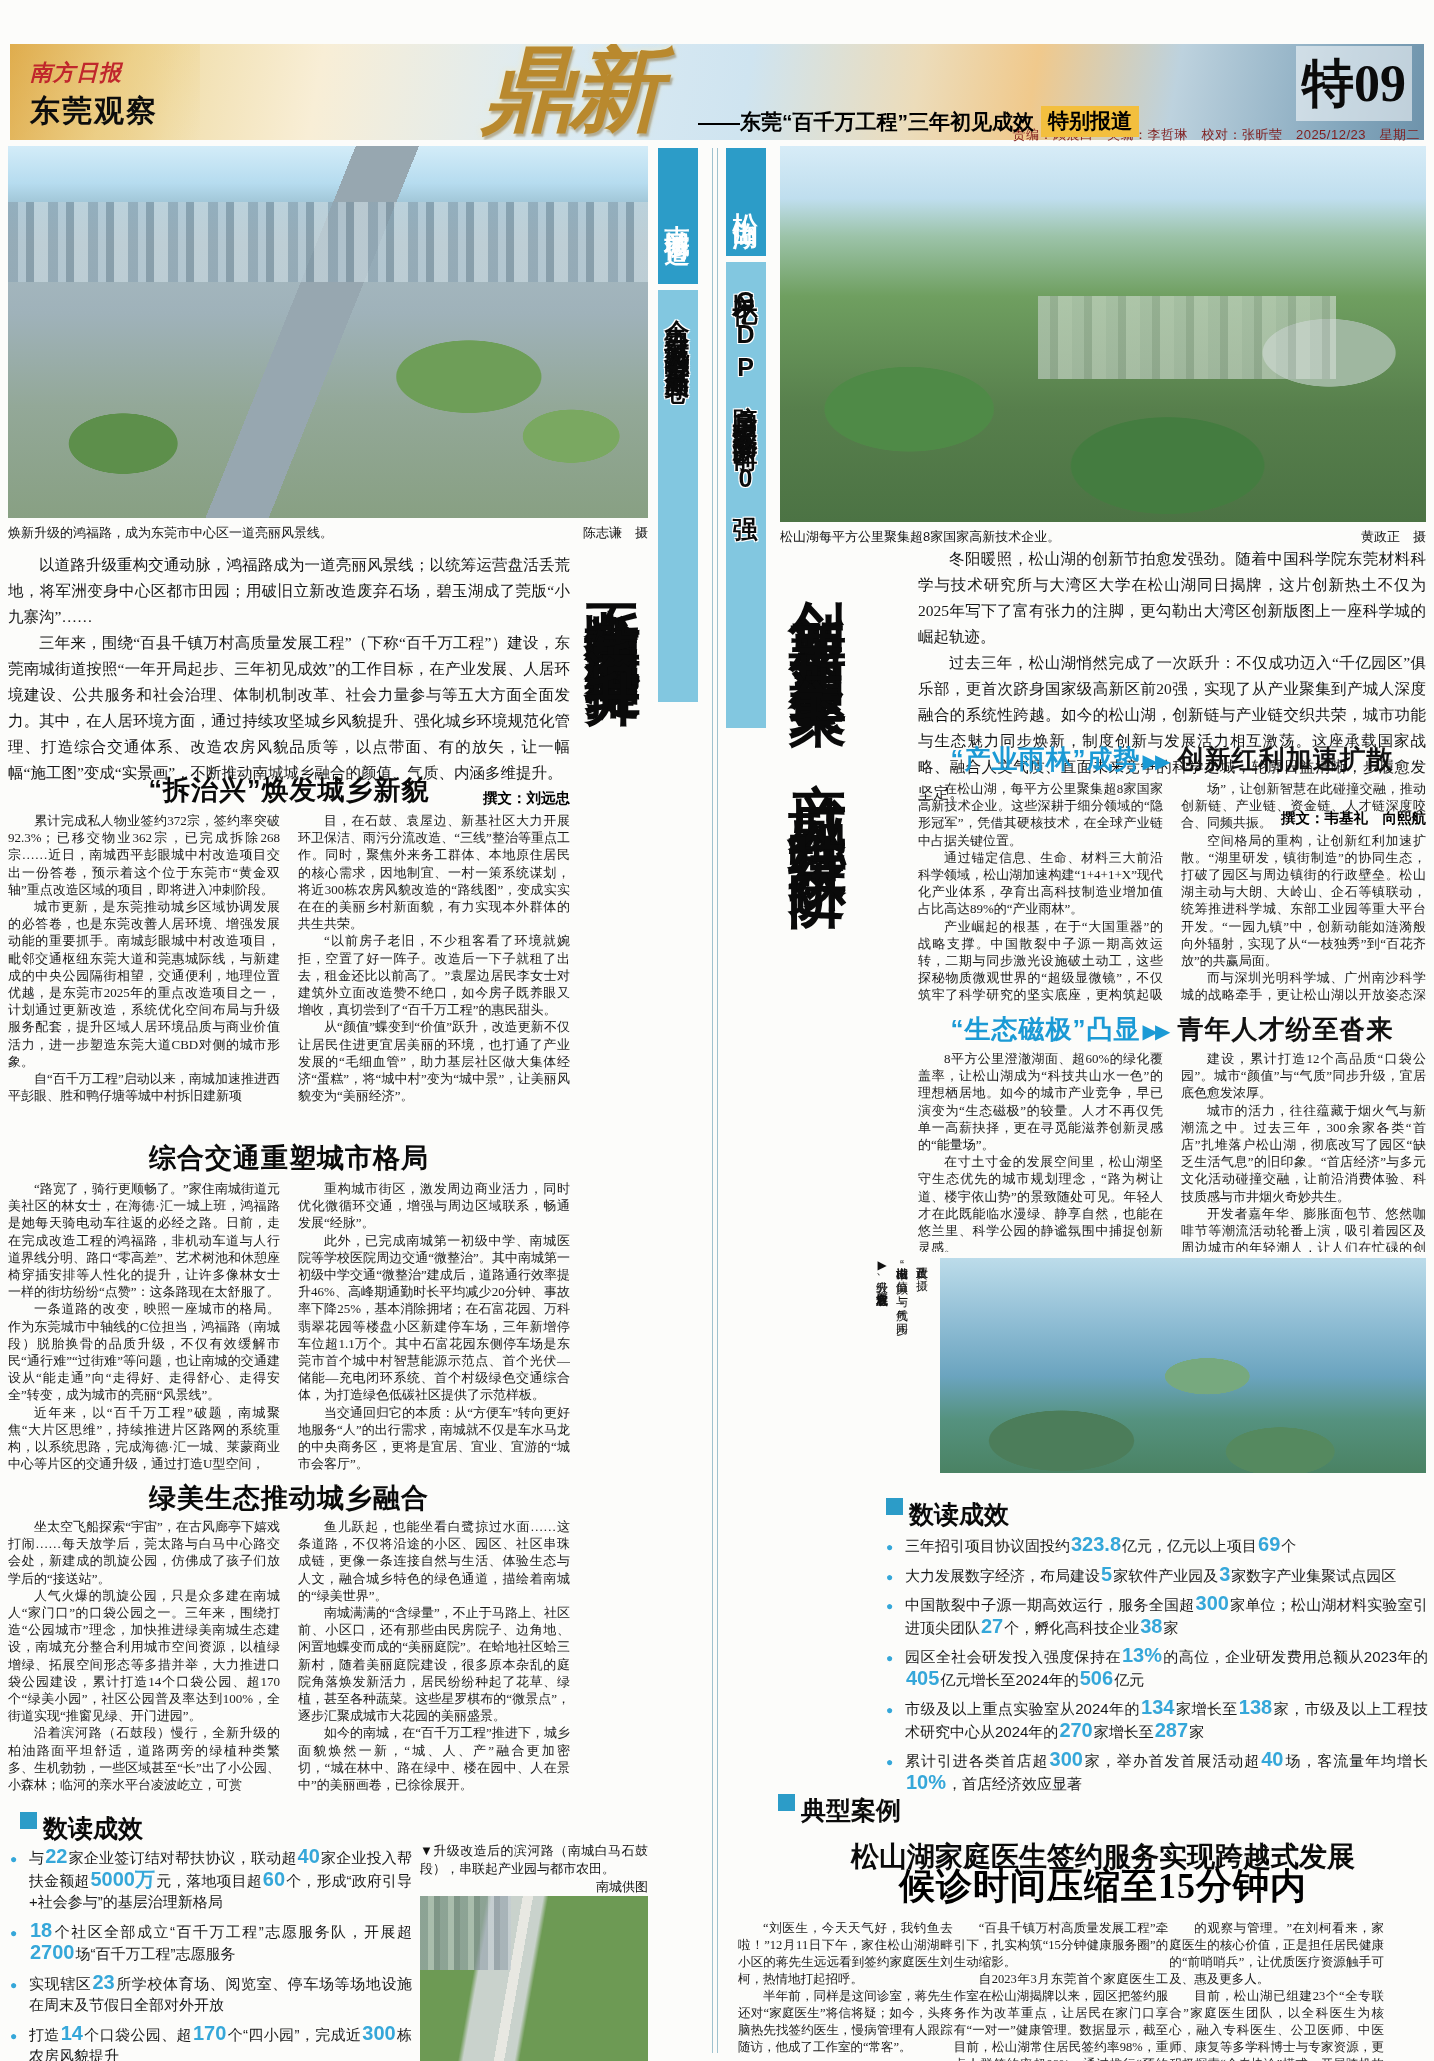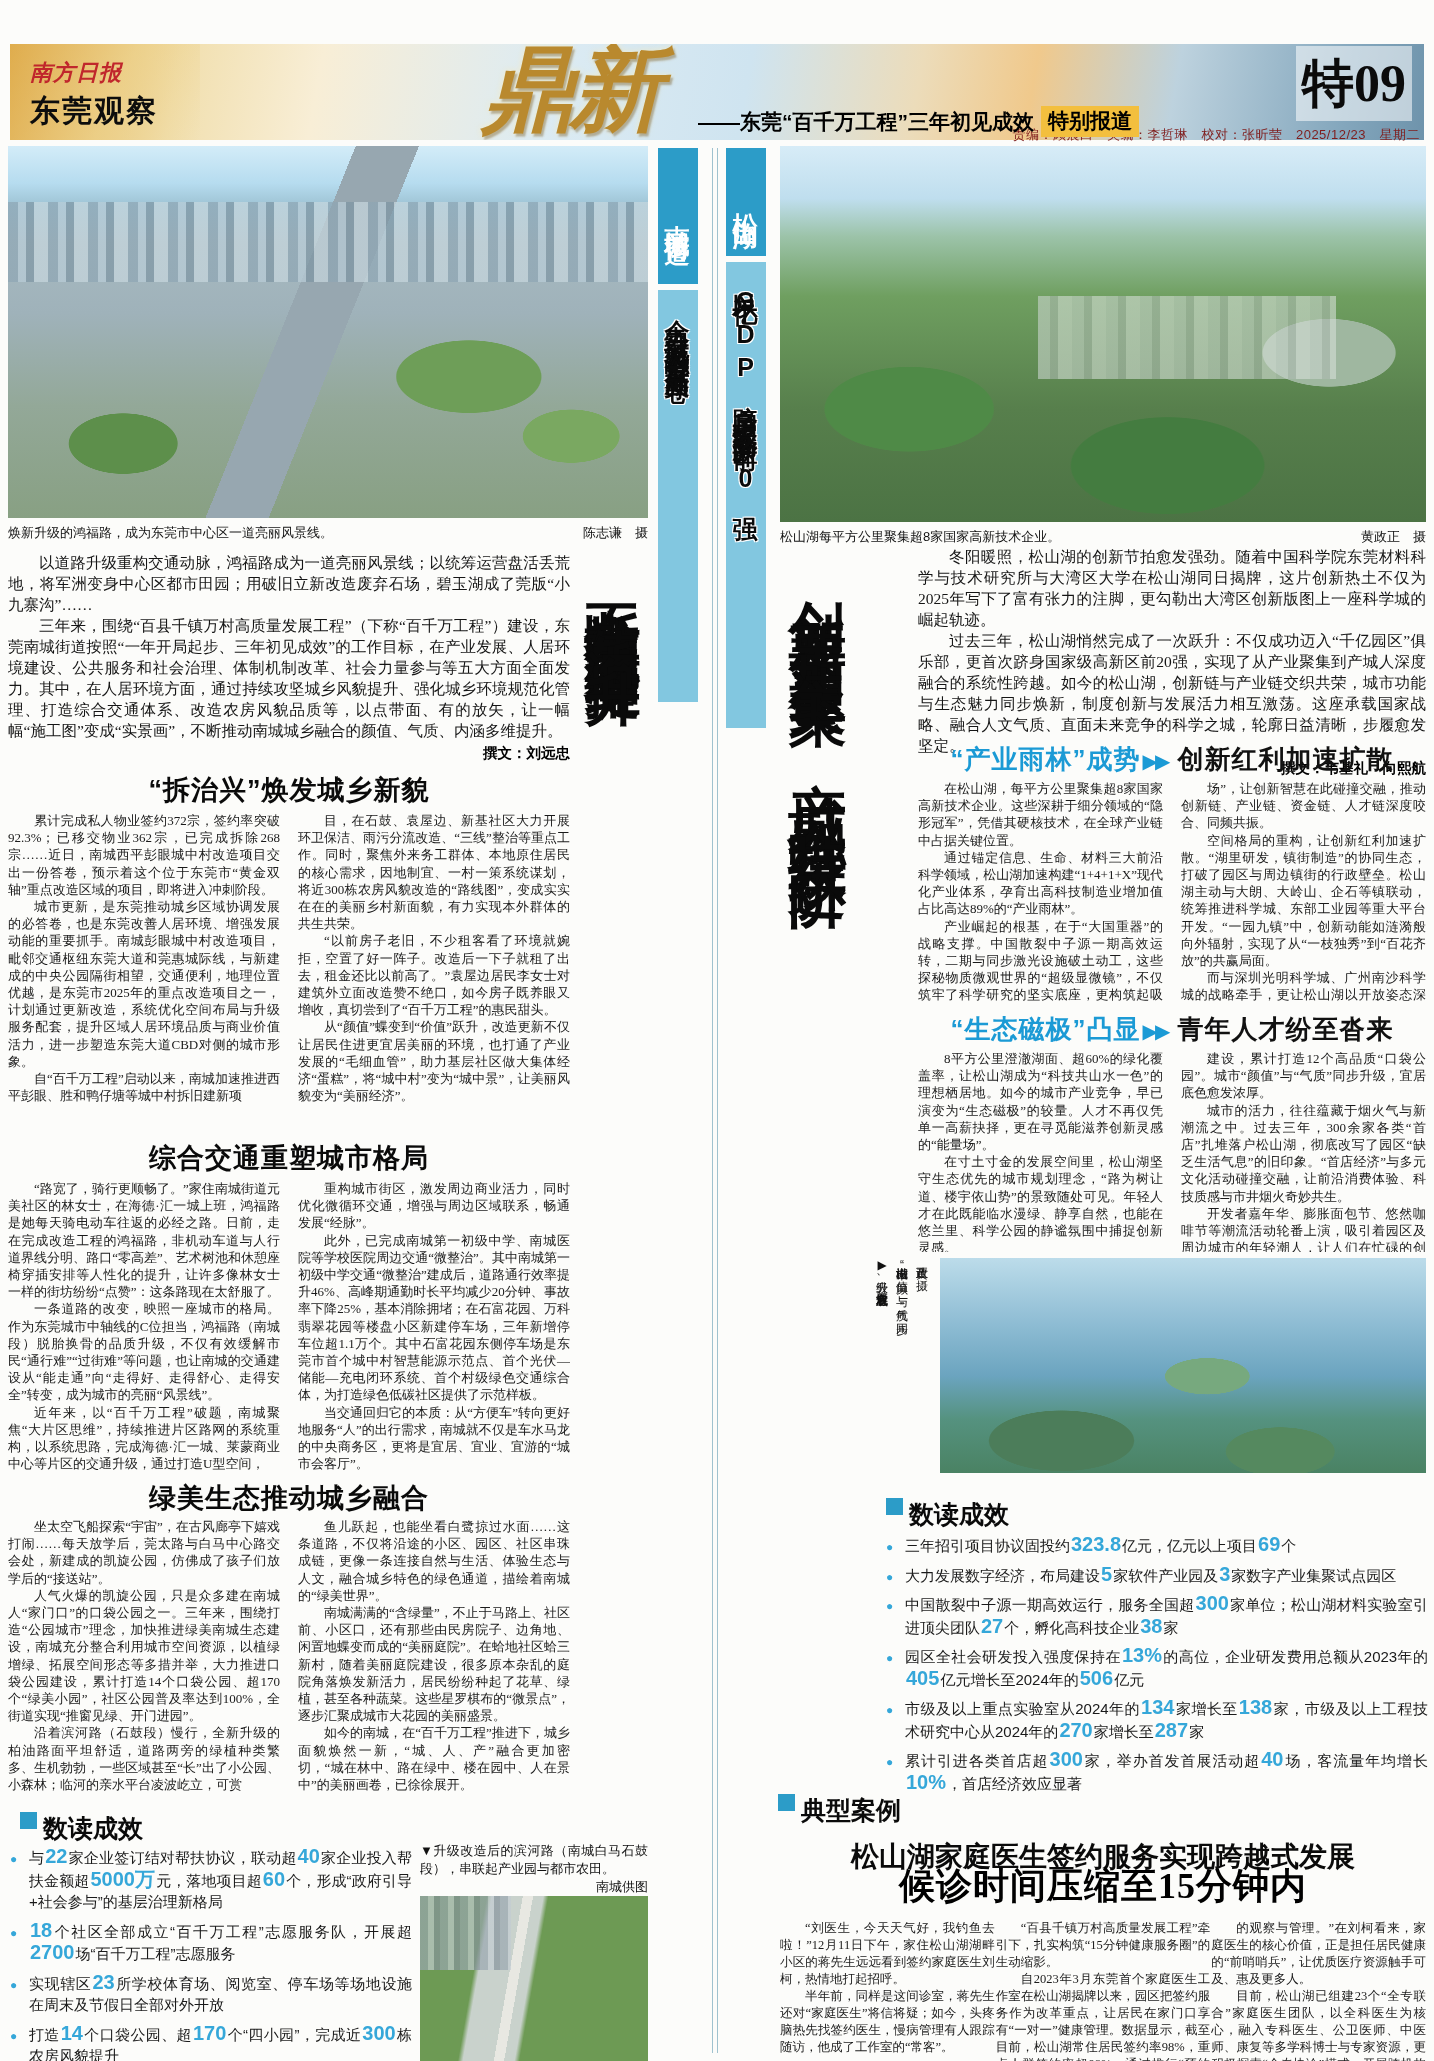--- a/index.html
+++ b/index.html
@@ -60,21 +60,21 @@
   
   .cap{display:flex;justify-content:space-between;font-size:13px;color:#111;}
   .cap-a{left:8px;top:524px;width:640px;}
   .cap-b{left:780px;top:528px;width:646px;}
   
   .vtitle{writing-mode:vertical-rl;text-orientation:upright;font-family:"Liberation Serif","DejaVu Serif",serif;
     font-weight:900;color:#0a0a0a;}
   .vtitle-l{left:574px;top:560px;width:78px;height:900px;font-size:56px;line-height:78px;letter-spacing:5px;}
   .vtitle-r{left:776px;top:554px;width:82px;height:1205px;font-size:58px;line-height:82px;letter-spacing:13px;}
   .intro p{margin:0;text-indent:2em;text-align:justify;font-family:"Liberation Serif","DejaVu Serif",serif;
-    font-size:15.5px;line-height:21px;color:#151515;}
+    font-size:15.5px;line-height:26px;color:#151515;}
   .intro-l{left:8px;top:552px;width:562px;}
   .intro-r{left:918px;top:546px;width:508px;}
   .byline{text-align:right;font-weight:700;font-size:14.5px;margin-top:3px;color:#000;}
   .shead{text-align:center;font-weight:900;font-size:27px;color:#0a0a0a;letter-spacing:1px;}
   .shead-l1{left:8px;top:772px;width:562px;}
   .shead-l2{left:8px;top:1140px;width:562px;}
   .shead-l3{left:8px;top:1480px;width:562px;}
   .cols{display:flex;gap:18px;overflow:hidden;}
   .col{flex:1;}
   .cols p{margin:0;text-indent:2em;text-align:justify;font-family:"Liberation Serif","DejaVu Serif",serif;
@@ -115,21 +115,21 @@
   
   .river-cap{left:420px;top:1842px;width:228px;font-size:13px;line-height:18px;text-align:justify;color:#111;}
   .river-credit{float:right;}
   .lake-cap{left:872px;top:1258px;width:62px;height:215px;writing-mode:vertical-lr;text-orientation:upright;
     font-size:12px;line-height:20px;color:#111;}
   .lake-cap div{margin:0;}
   
   .case-kicker{left:780px;top:1838px;width:646px;text-align:center;font-weight:900;font-size:28px;color:#0a0a0a;}
   .case-headline{left:780px;top:1862px;width:646px;text-align:center;font-family:"Liberation Serif","DejaVu Serif",serif;
     font-weight:900;font-size:36px;color:#000;letter-spacing:1px;}
-  .case-body{left:780px;top:1920px;width:646px;height:141px;display:flex;gap:1px;overflow:hidden;}
+  .case-body{left:738px;top:1920px;width:646px;height:141px;display:flex;gap:1px;overflow:hidden;}
   .case-col{flex:1;}
   .case-col p{margin:0;text-indent:2em;text-align:justify;font-family:"Liberation Serif","DejaVu Serif",serif;
     font-size:12.5px;line-height:17px;color:#1a1a1a;}
 </style>
 </head>
 <body>
 
 <div class="page">
 
   <div class="abs masthead">

